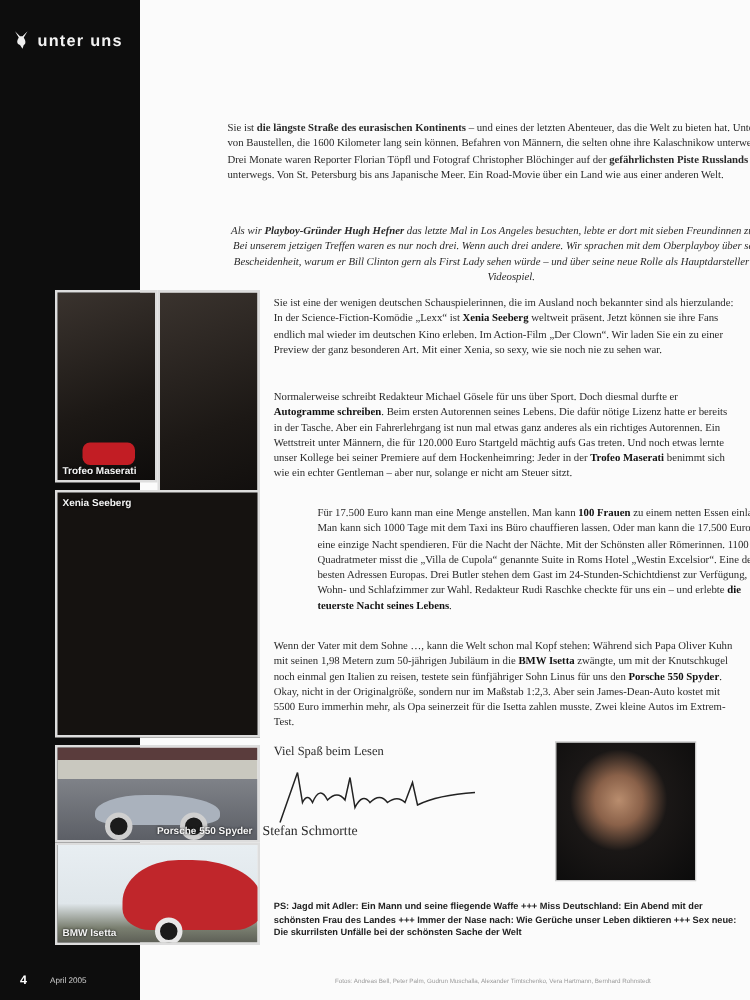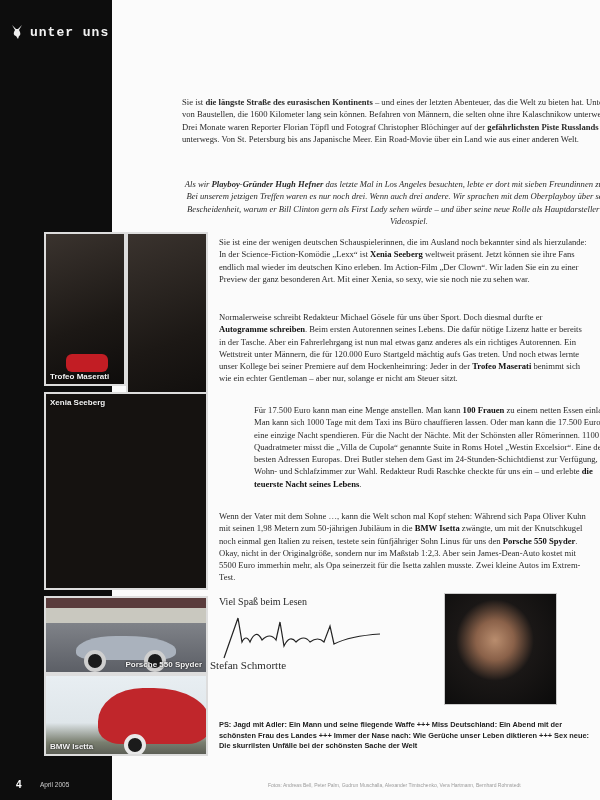--- a/index.html
+++ b/index.html
@@ -1,21 +1,21 @@
 <!DOCTYPE html>
 <html><head>
 <meta charset="utf-8">
 <style>
   * { box-sizing: border-box; margin: 0; padding: 0; }
   html, body { width: 600px; height: 800px; overflow: hidden; background: #fbfbfb; }
   body { position: relative; font-family: "Liberation Serif", "DejaVu Serif", serif; color: #2a2a2a; }
   .left-band { position: absolute; left: 0; top: 0; width: 112px; height: 800px; background: #0d0d0d; }
   .section-header { position: absolute; left: 10px; top: 24px; display: flex; align-items: center; gap: 6px; color: #f2f2f2; }
   .bunny { width: 14px; height: 16px; }
-  .section-title { font-family: Liberation Mono, monospace; font-size: 13px; letter-spacing: 1px; font-weight: bold; }
+  .section-title { font-family: Liberation Sans, sans-serif; font-size: 13px; letter-spacing: 1px; font-weight: bold; }
   .photo { position: absolute; overflow: hidden; border: 2px solid #ddd; }
   .caption { position: absolute; font-family: "Liberation Sans", sans-serif; font-weight: bold; font-size: 8px; color: #f4f4f4; text-shadow: 0 0 2px #000; }
   .ph-dark { background: linear-gradient(160deg, #3a332e 0%, #1c1815 60%, #0e0c0b 100%); }
   .ph-track { background: linear-gradient(180deg, #5a3c3c 0%, #5a3c3c 14%, #c9c8bf 14%, #c9c8bf 34%, #7f8288 34%, #5c5f66 100%); }
   .ph-isetta { background: linear-gradient(180deg, #e8eef2 0%, #dfe6ea 60%, #7a7f70 85%, #5d5f56 100%); }
   .car { position: absolute; border-radius: 40% 50% 20% 20% / 60% 60% 30% 30%; }
   .wheel { position: absolute; width: 22px; height: 22px; border-radius: 50%; background: #1b1b1b; border: 4px solid #cfcfcf; }
   .body-text { position: absolute; left: 219px; width: 370px; font-size: 8.6px; line-height: 12.3px; text-align: left; }
   .body-text b { font-weight: bold; color: #111; }
   .intro { position: absolute; left: 136px; width: 454px; font-size: 8.6px; line-height: 12.3px; margin-left: 46px; }

